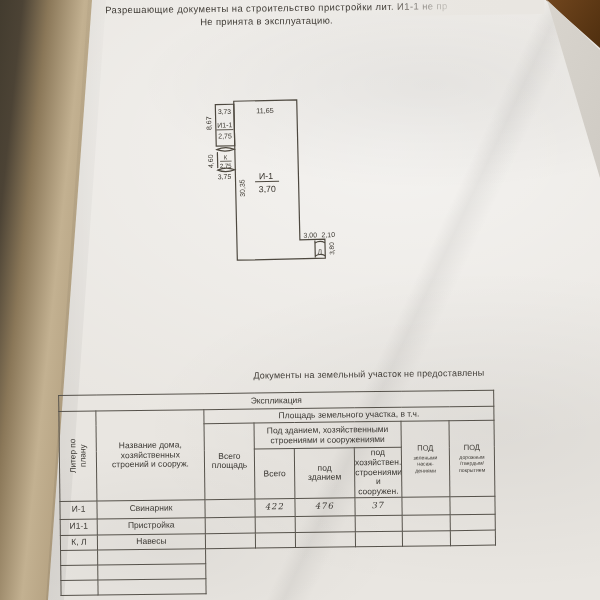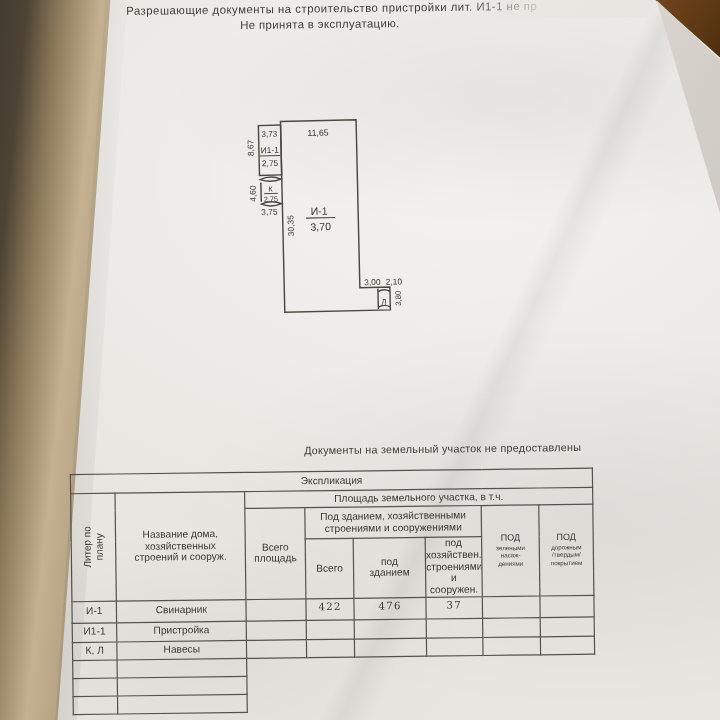--- a/index.html
+++ b/index.html
@@ -80,21 +80,21 @@
     transform:translate(-50%,-50%) rotate(-90deg);
     font-size:8.3px;line-height:1.25;text-align:center;white-space:pre-line;
   }
   td.c-name{font-size:8.6px;line-height:1.3;}
   .cap{font-size:7.5px;margin:1px 0 1px 0;}
   .tinytxt{font-size:5.2px;line-height:1.3;}
   td.tiny{font-size:5.2px;line-height:1.3;}
   td.lit{text-align:left;padding-left:7px;}
   td.nm{text-align:left;padding-left:8px;}
   td.hw{
-    font-family:"DejaVu Serif",serif;
+    font-family:"DejaVu Serif",serif;font-style:italic;
     font-size:10.5px;letter-spacing:1px;color:#46454d;
   }
   tr.ghost td{border:none;}
   tr.ghost td.g1,tr.ghost td.g2{border:1px solid #56524b;}
 </style>
 </head>
 <body>
 
 <div class="photo">
   <div class="sheen"></div>

